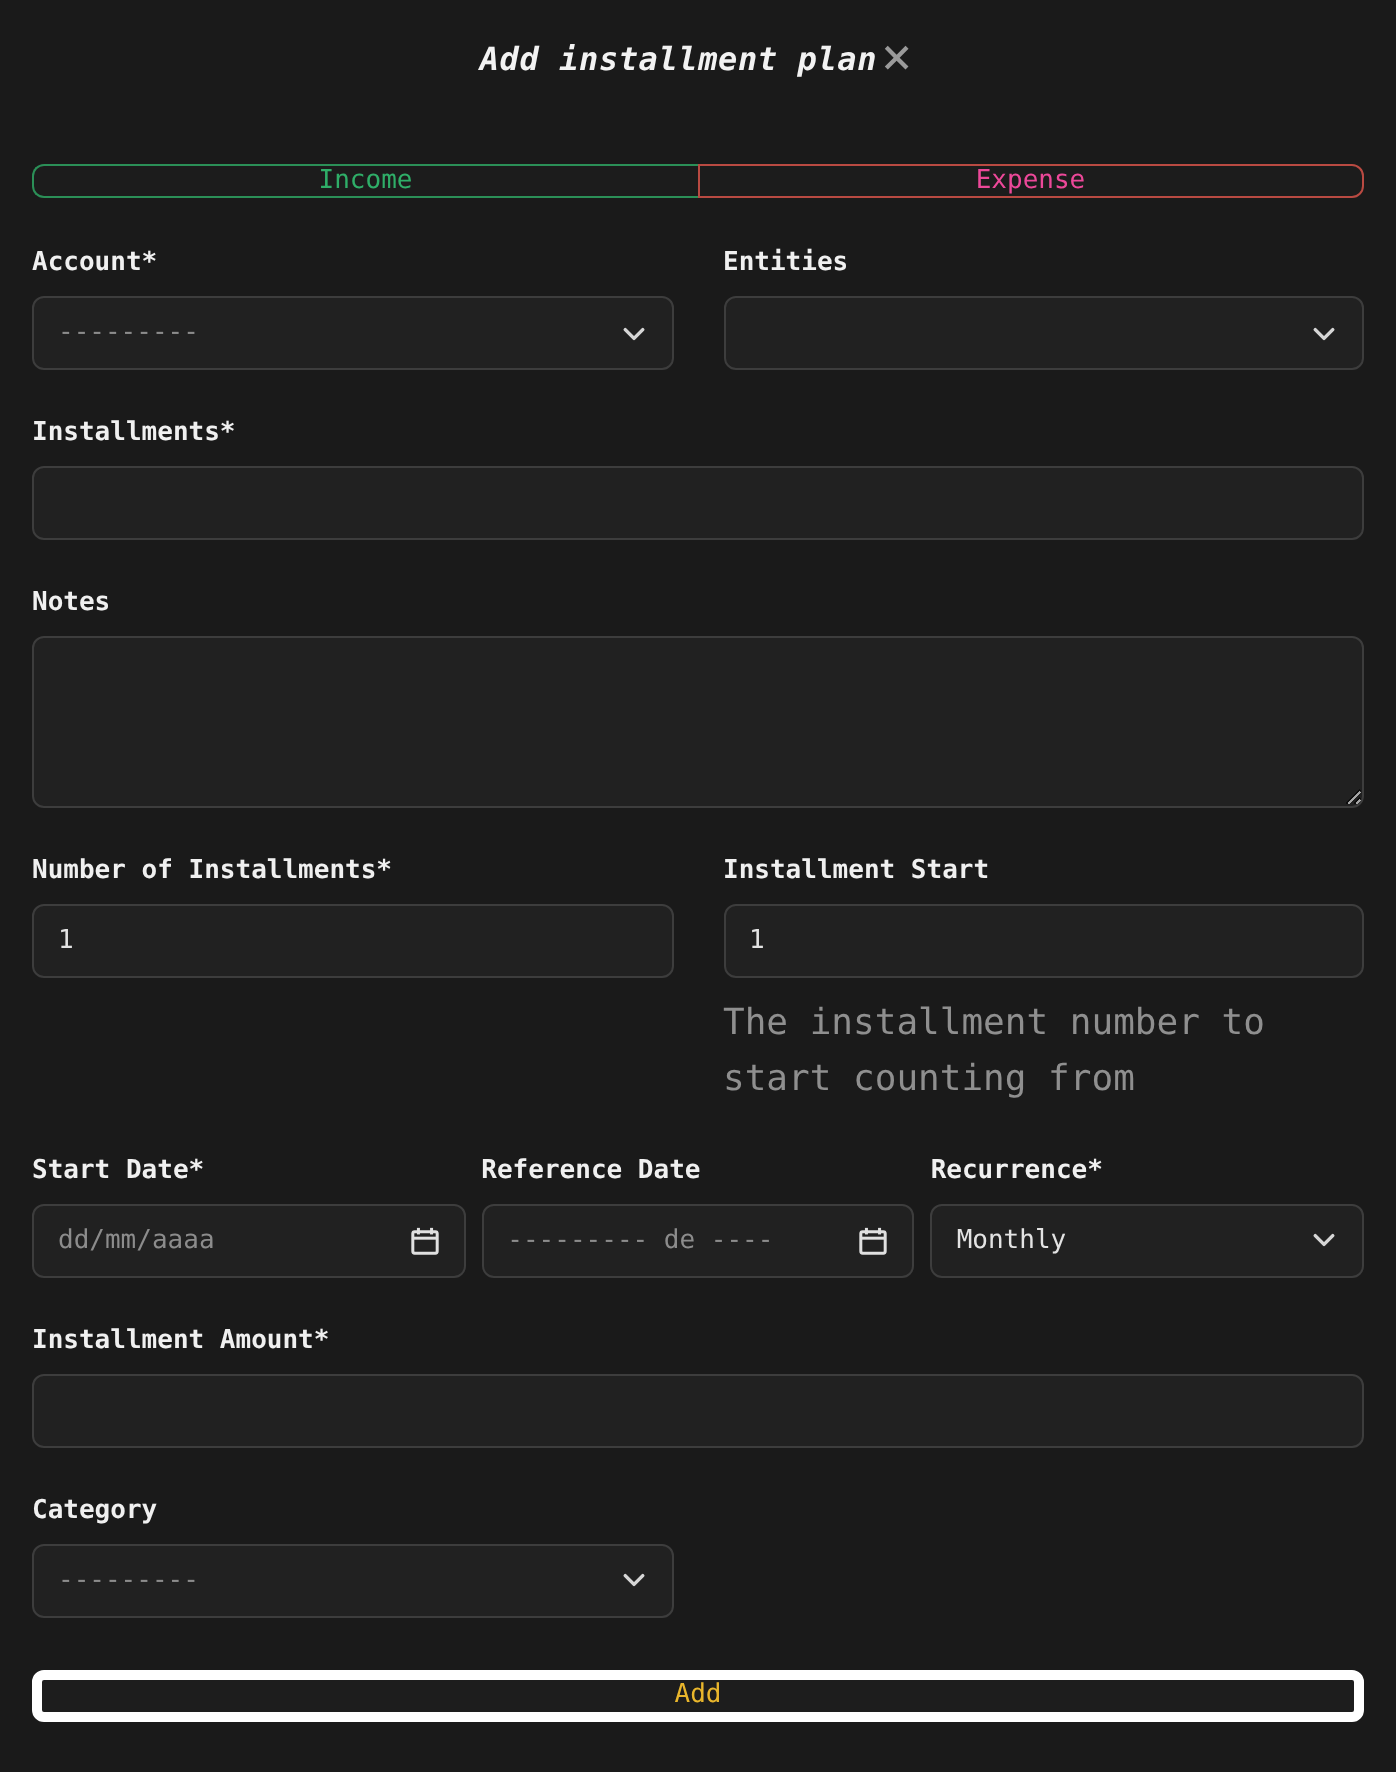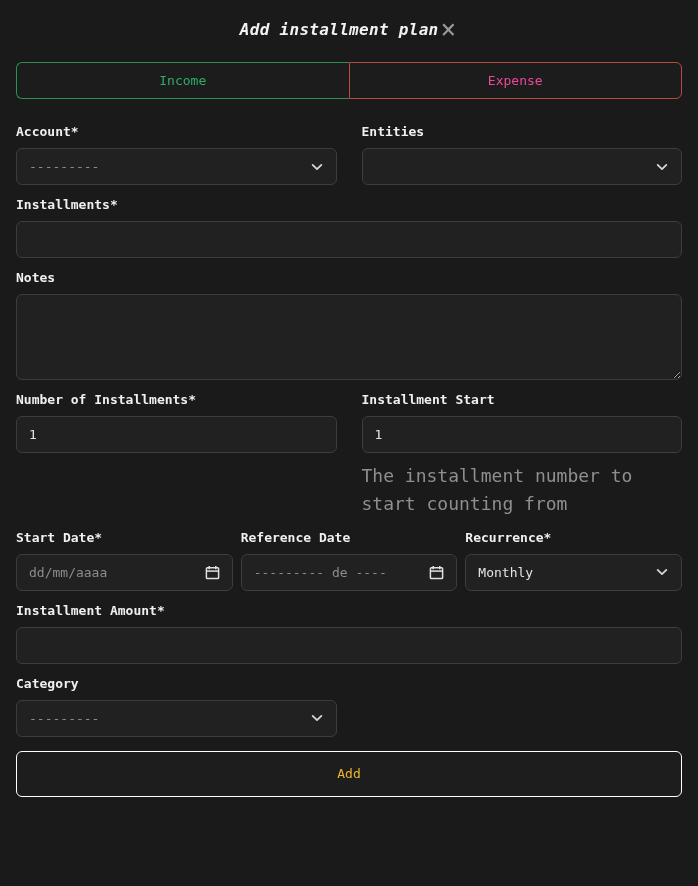--- a/index.html
+++ b/index.html
@@ -19,36 +19,36 @@
     padding: 16px 2px 20px 2px;
     font-style: italic;
   }
   .modal-title { font-size: 16px; font-weight: bold; letter-spacing: .3px; color: #f2f2f2; }
   .close-btn {
     font-size: 26px; line-height: 1; color: #9a9a9a; font-weight: 300;
     cursor: pointer; user-select: none; padding: 0 2px;
   }
 
   
-  .type-toggle { display: flex; height: 37px; margin-bottom: 25px; }
+  .type-toggle { display: flex; height: 37px; margin-bottom: 25px; align-items: flex-end; }
   .seg-btn {
     flex: 1; display: flex; align-items: center; justify-content: center;
     font-size: 13px; font-family: inherit; background: #1c1c1c; cursor: pointer;
   }
   .seg-income {
     color: #2fae68; border: 1px solid #2b8f57;
     border-right: none; border-radius: 6px 0 0 6px;
   }
   .seg-expense {
     color: #ec4899; border: 1px solid #b94a42;
     border-radius: 0 6px 6px 0;
   }
 
   
-  .field { margin-bottom: 12px; }
+  .field { margin-bottom: 24px; }
   .field-label { display: block; font-size: 13px; font-weight: bold; color: #f0f0f0; margin-bottom: 9px; }
   .row-2 { display: grid; grid-template-columns: 1fr 1fr; gap: 25px; }
   .row-3 { display: grid; grid-template-columns: 1fr 1fr 1fr; gap: 8px; }
 
   
   .control, .text-input, .textarea {
     width: 100%;
     background: #212121;
     border: 1px solid #3d3d3d;
     border-radius: 6px;
@@ -67,22 +67,22 @@
 
   .chevron { width: 14px; height: 14px; flex: 0 0 auto; margin-left: 8px; }
   .chevron polyline { fill: none; stroke: #d6d6d6; stroke-width: 2; stroke-linecap: round; stroke-linejoin: round; }
   .cal-icon { width: 15px; height: 15px; flex: 0 0 auto; margin-left: 8px; }
   .cal-icon rect, .cal-icon line { fill: none; stroke: #e0e0e0; stroke-width: 1.6; }
 
   .help-text { margin-top: 9px; font-size: 18px; line-height: 1.55; color: #8f8f8f; }
 
   
   .submit-btn {
-    width: 100%; height: 46px; margin-top: 2px;
-    background: #1d1d1d; border: 1px solid #ffffff; border-radius: 6px;
+    width: 100%; height: 26px; margin-top: 2px;
+    background: #1d1d1d; border: 5px solid #ffffff; border-radius: 6px;
     color: #e9b62c; font-size: 13px; font-family: inherit; cursor: pointer;
   }
 </style>
 </head>
 <body>
 
 <div class="modal">
 
   
   <div class="modal-header">

